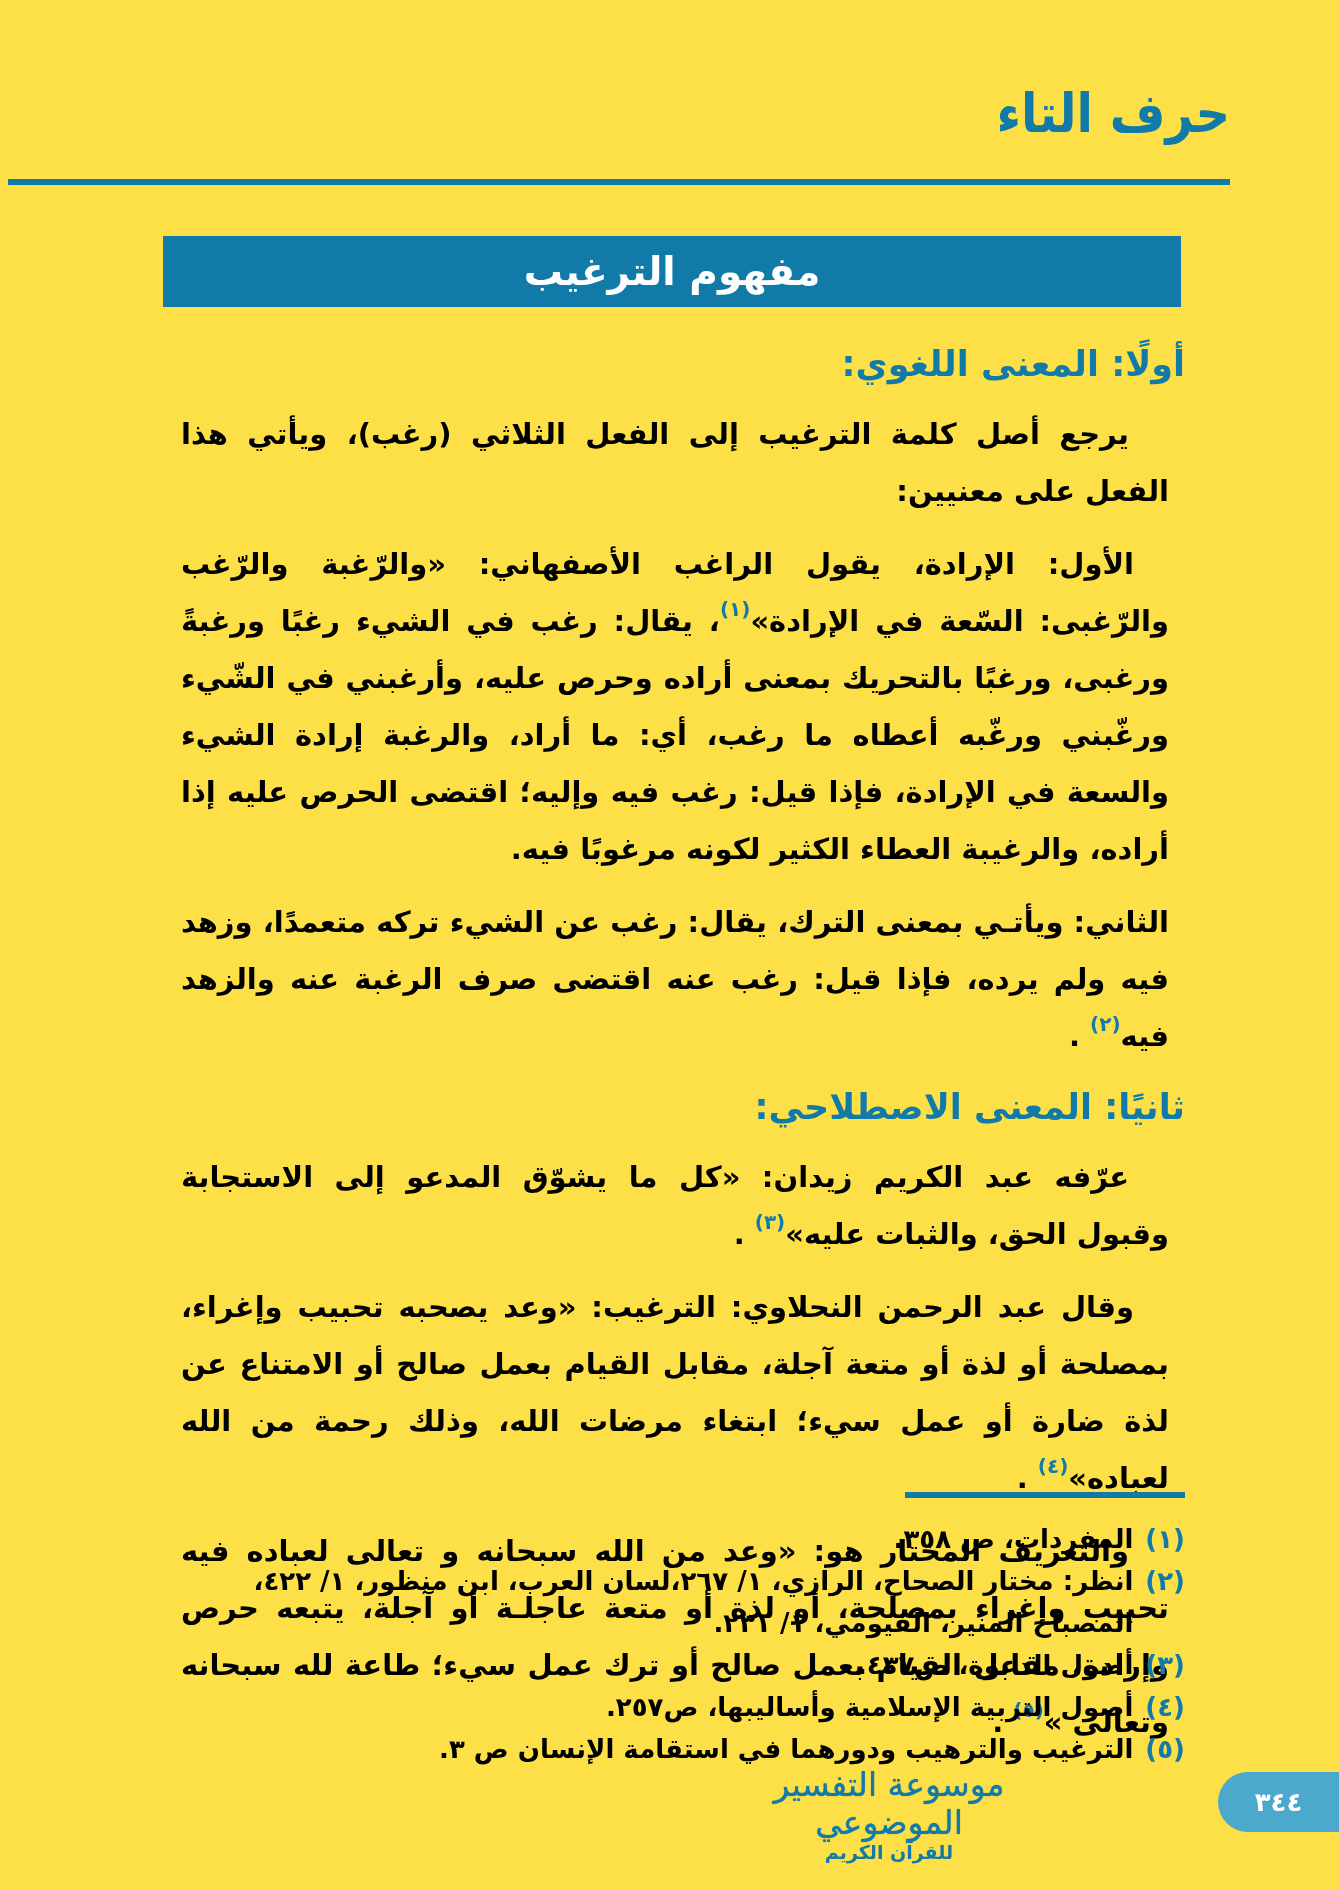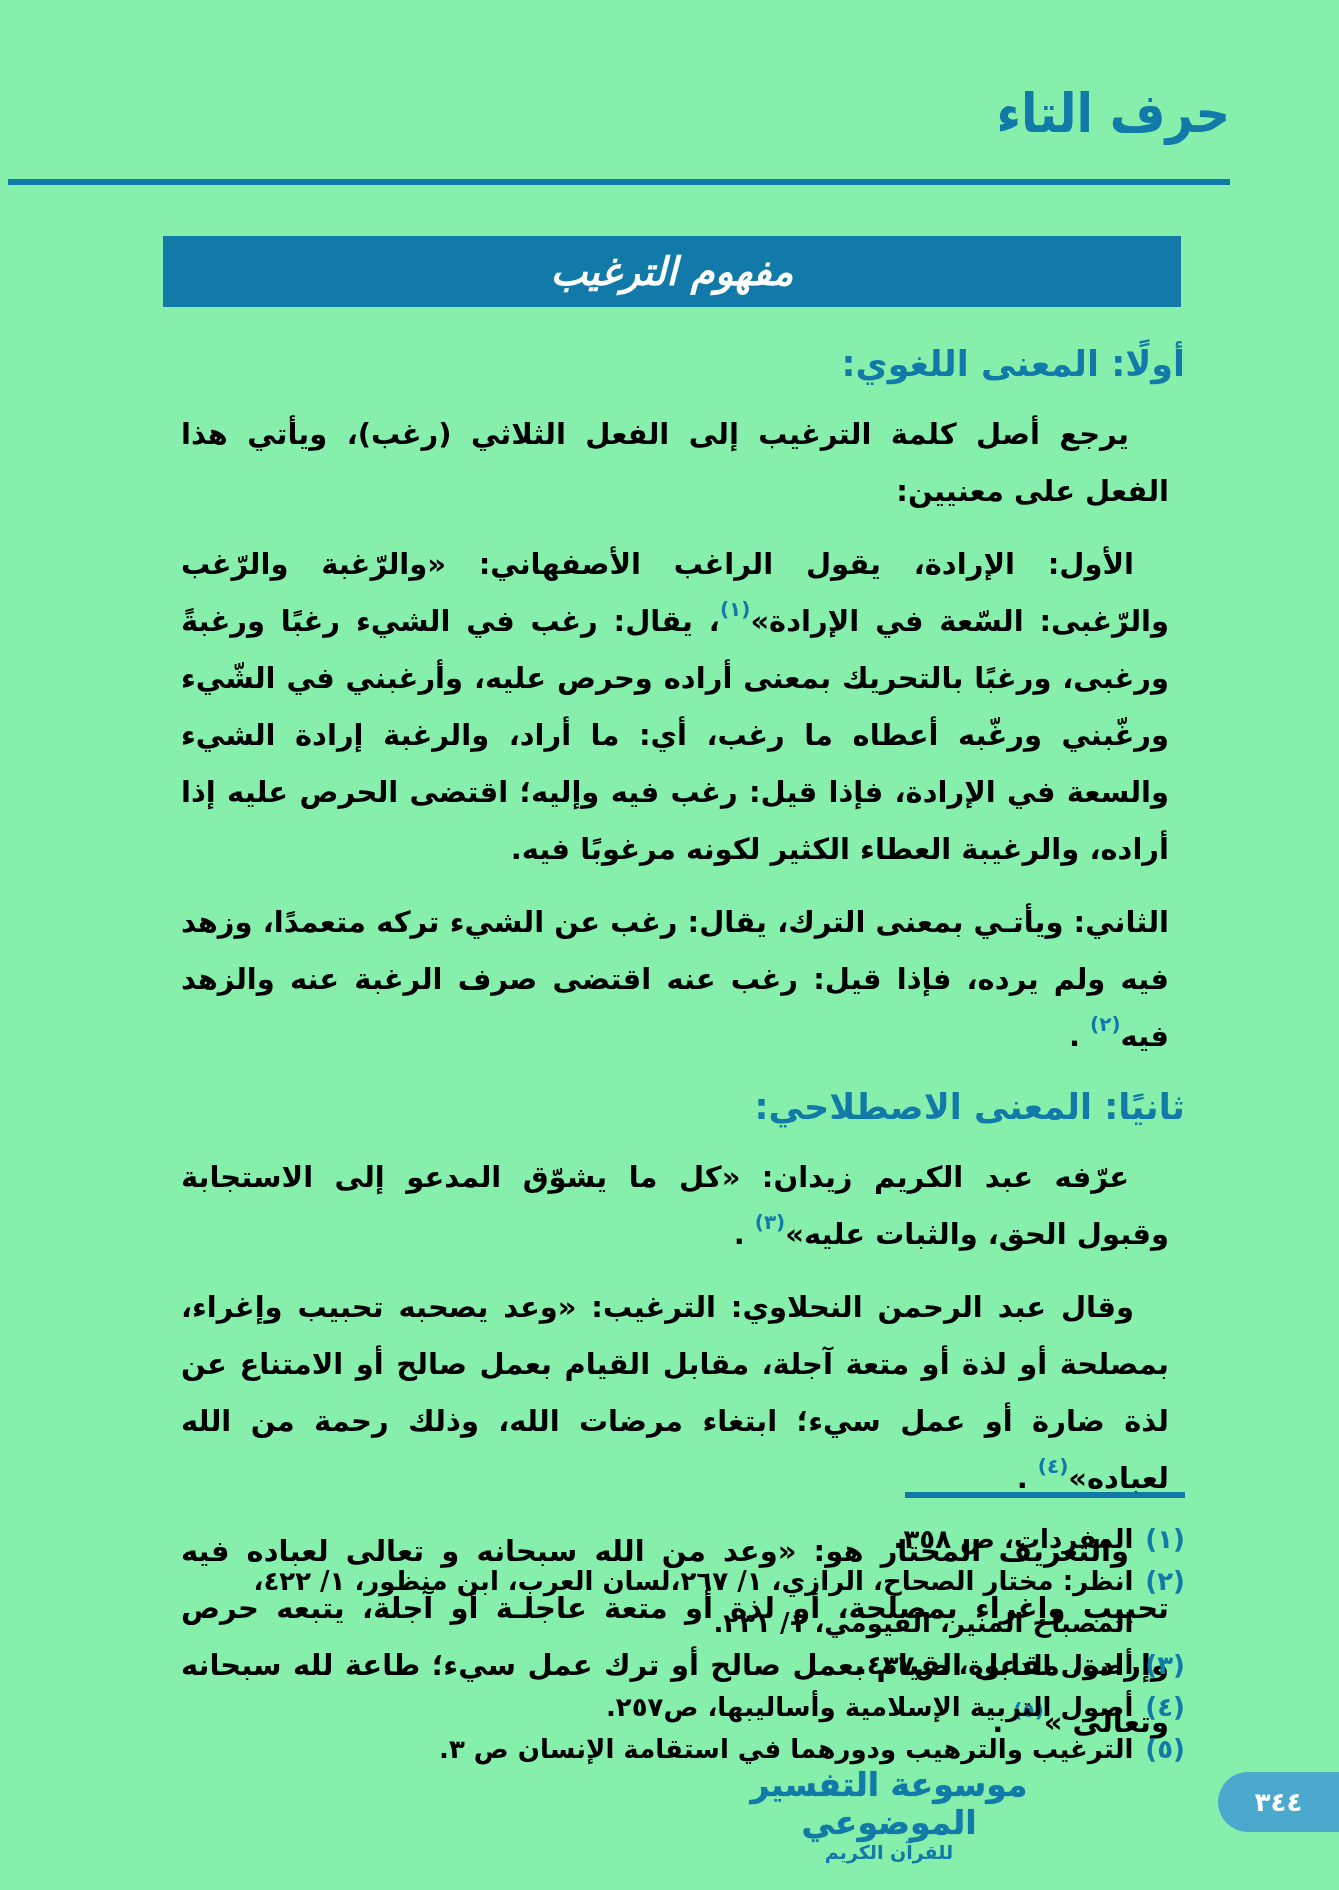--- a/index.html
+++ b/index.html
@@ -1,19 +1,19 @@
 <!DOCTYPE html>
 <html lang="ar" dir="rtl"><head>
 <meta charset="utf-8">
 <style>
   html, body { margin:0; padding:0; background:#ffffff; }
   .page {
     position:relative;
     width:1339px; height:1890px;
-    background:#86efac;
+    background:#fde047;
     font-family:"DejaVu Sans", sans-serif;
     direction:rtl;
     overflow:hidden;
     margin:0 auto;
   }
   
   .hdr-callig {
     position:absolute; top:92px; right:109px;
     color:#117aa8; font-size:48px; font-weight:bold;
     line-height:1; transform:scaleY(1.12); transform-origin:bottom right;
@@ -22,21 +22,21 @@
     position:absolute; top:179px; left:8px; width:1222px; height:6px;
     background:#117aa8;
   }
   
   .banner {
     position:absolute; top:236px; right:158px;
     width:1018px; height:71px;
     background:#117aa8;
     display:flex; align-items:center; justify-content:center;
   }
-  .banner-title { color:#ffffff; font-size:39px; font-weight:bold;font-style:italic; }
+  .banner-title { color:#ffffff; font-size:39px; font-weight:bold; }
   
   .content {
     position:absolute; top:322px; right:154px; width:1020px;
     color:#000;
   }
   h2.sec {
     color:#117aa8; font-size:35px; font-weight:bold;
     line-height:52px; margin:16px 0 12px 0; text-align:right;
   }
   h2.sec2 { margin-top:8px; }
@@ -62,21 +62,21 @@
     display:flex; align-items:flex-start;
     font-size:26px; font-weight:bold; line-height:42px;
   }
   .fn-num { color:#117aa8; flex:0 0 auto; margin-left:12px; }
   .fn-txt { color:#000; flex:1 1 auto; }
   
   .logo {
     position:absolute; top:1766px; right:300px; width:300px;
     text-align:center; color:#117aa8; line-height:1.15;
   }
-  .logo-line1 { font-size:33px; font-weight:bold; text-shadow:0 0 1px #117aa8; }
+  .logo-line1 { font-size:33px; font-weight:normal; text-shadow:0 0 1px #117aa8; }
   .logo-line2 { font-size:19px; font-weight:bold; }
   .page-tab {
     position:absolute; top:1772px; right:0; width:121px; height:60px;
     background:#4ba9cd; border-radius:30px 0 0 30px;
     display:flex; align-items:center; justify-content:center;
   }
   .page-tab-num { color:#ffffff; font-size:26px; font-weight:bold; }
 </style>
 </head>
 <body>

